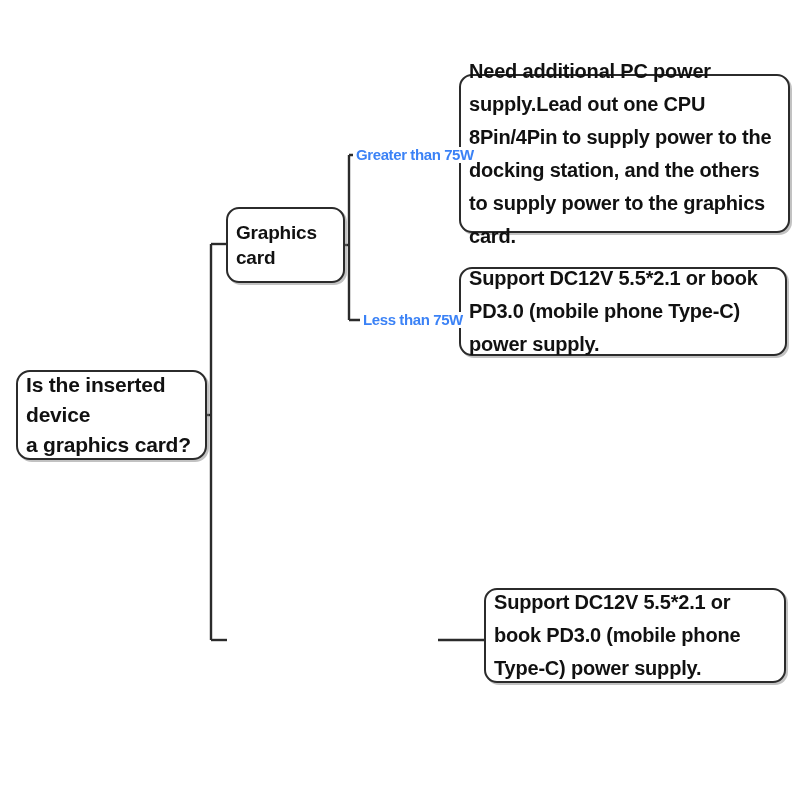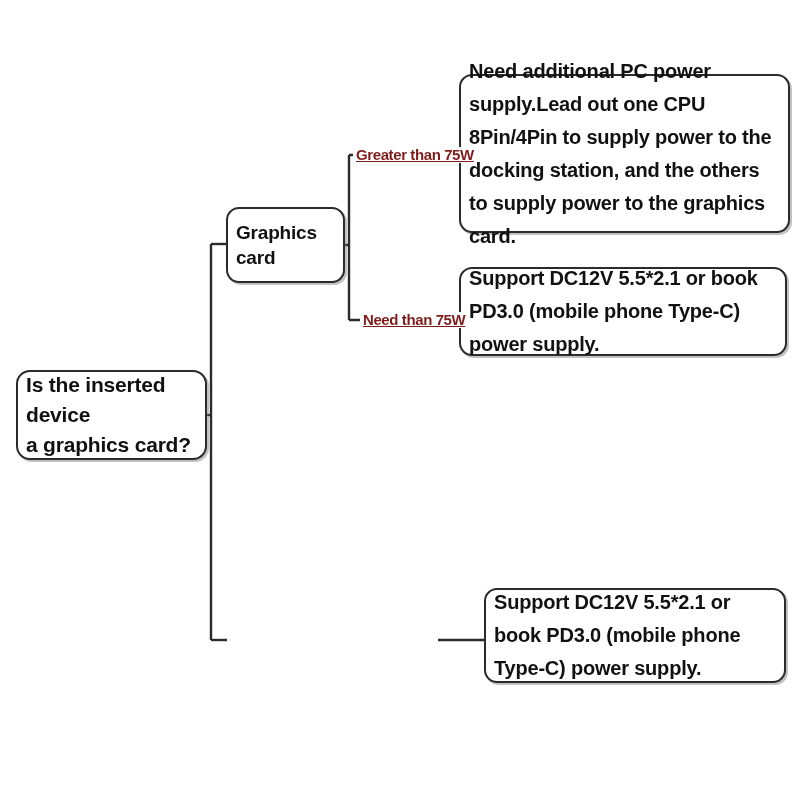--- a/index.html
+++ b/index.html
@@ -69,29 +69,28 @@
     font-size: 19px; line-height: 33px; border-radius: 13px;
   }
   #node-other-ps {
     left: 484px; top: 588px; width: 302px; height: 95px;
     font-size: 20px; line-height: 33px; border-radius: 13px;
   }
 
   
   .edge-label {
     position: absolute;
-    color: #7f1d1d;
+    color: #3b82f6;
     font-weight: bold;
     font-size: 15px;
     line-height: 16px;
     white-space: nowrap;
     background: #ffffff;
     padding: 0 3px;
     letter-spacing: -0.4px;
-    text-decoration: underline;
   }
   #label-gt { left: 353px; top: 147px; }
   #label-lt { left: 360px; top: 312px; }
 </style>
 </head>
 <body>
 
 <div id="canvas">
 
   <svg id="wires" viewBox="0 0 800 800" width="800" height="800" xmlns="http://www.w3.org/2000/svg">
@@ -134,15 +133,15 @@
     <span class="txt">Support DC12V 5.5*2.1 or book PD3.0 (mobile phone Type-C) power supply.</span>
   </div>
 
 
   <div class="node" id="node-other-ps">
     <span class="txt">Support DC12V 5.5*2.1 or book PD3.0 (mobile phone Type-C) power supply.</span>
   </div>
 
   <div class="edge-label" id="label-gt">Greater than 75W</div>
 
-  <div class="edge-label" id="label-lt">Need than 75W</div>
+  <div class="edge-label" id="label-lt">Less than 75W</div>
 
 </div>
 
 </body></html>

